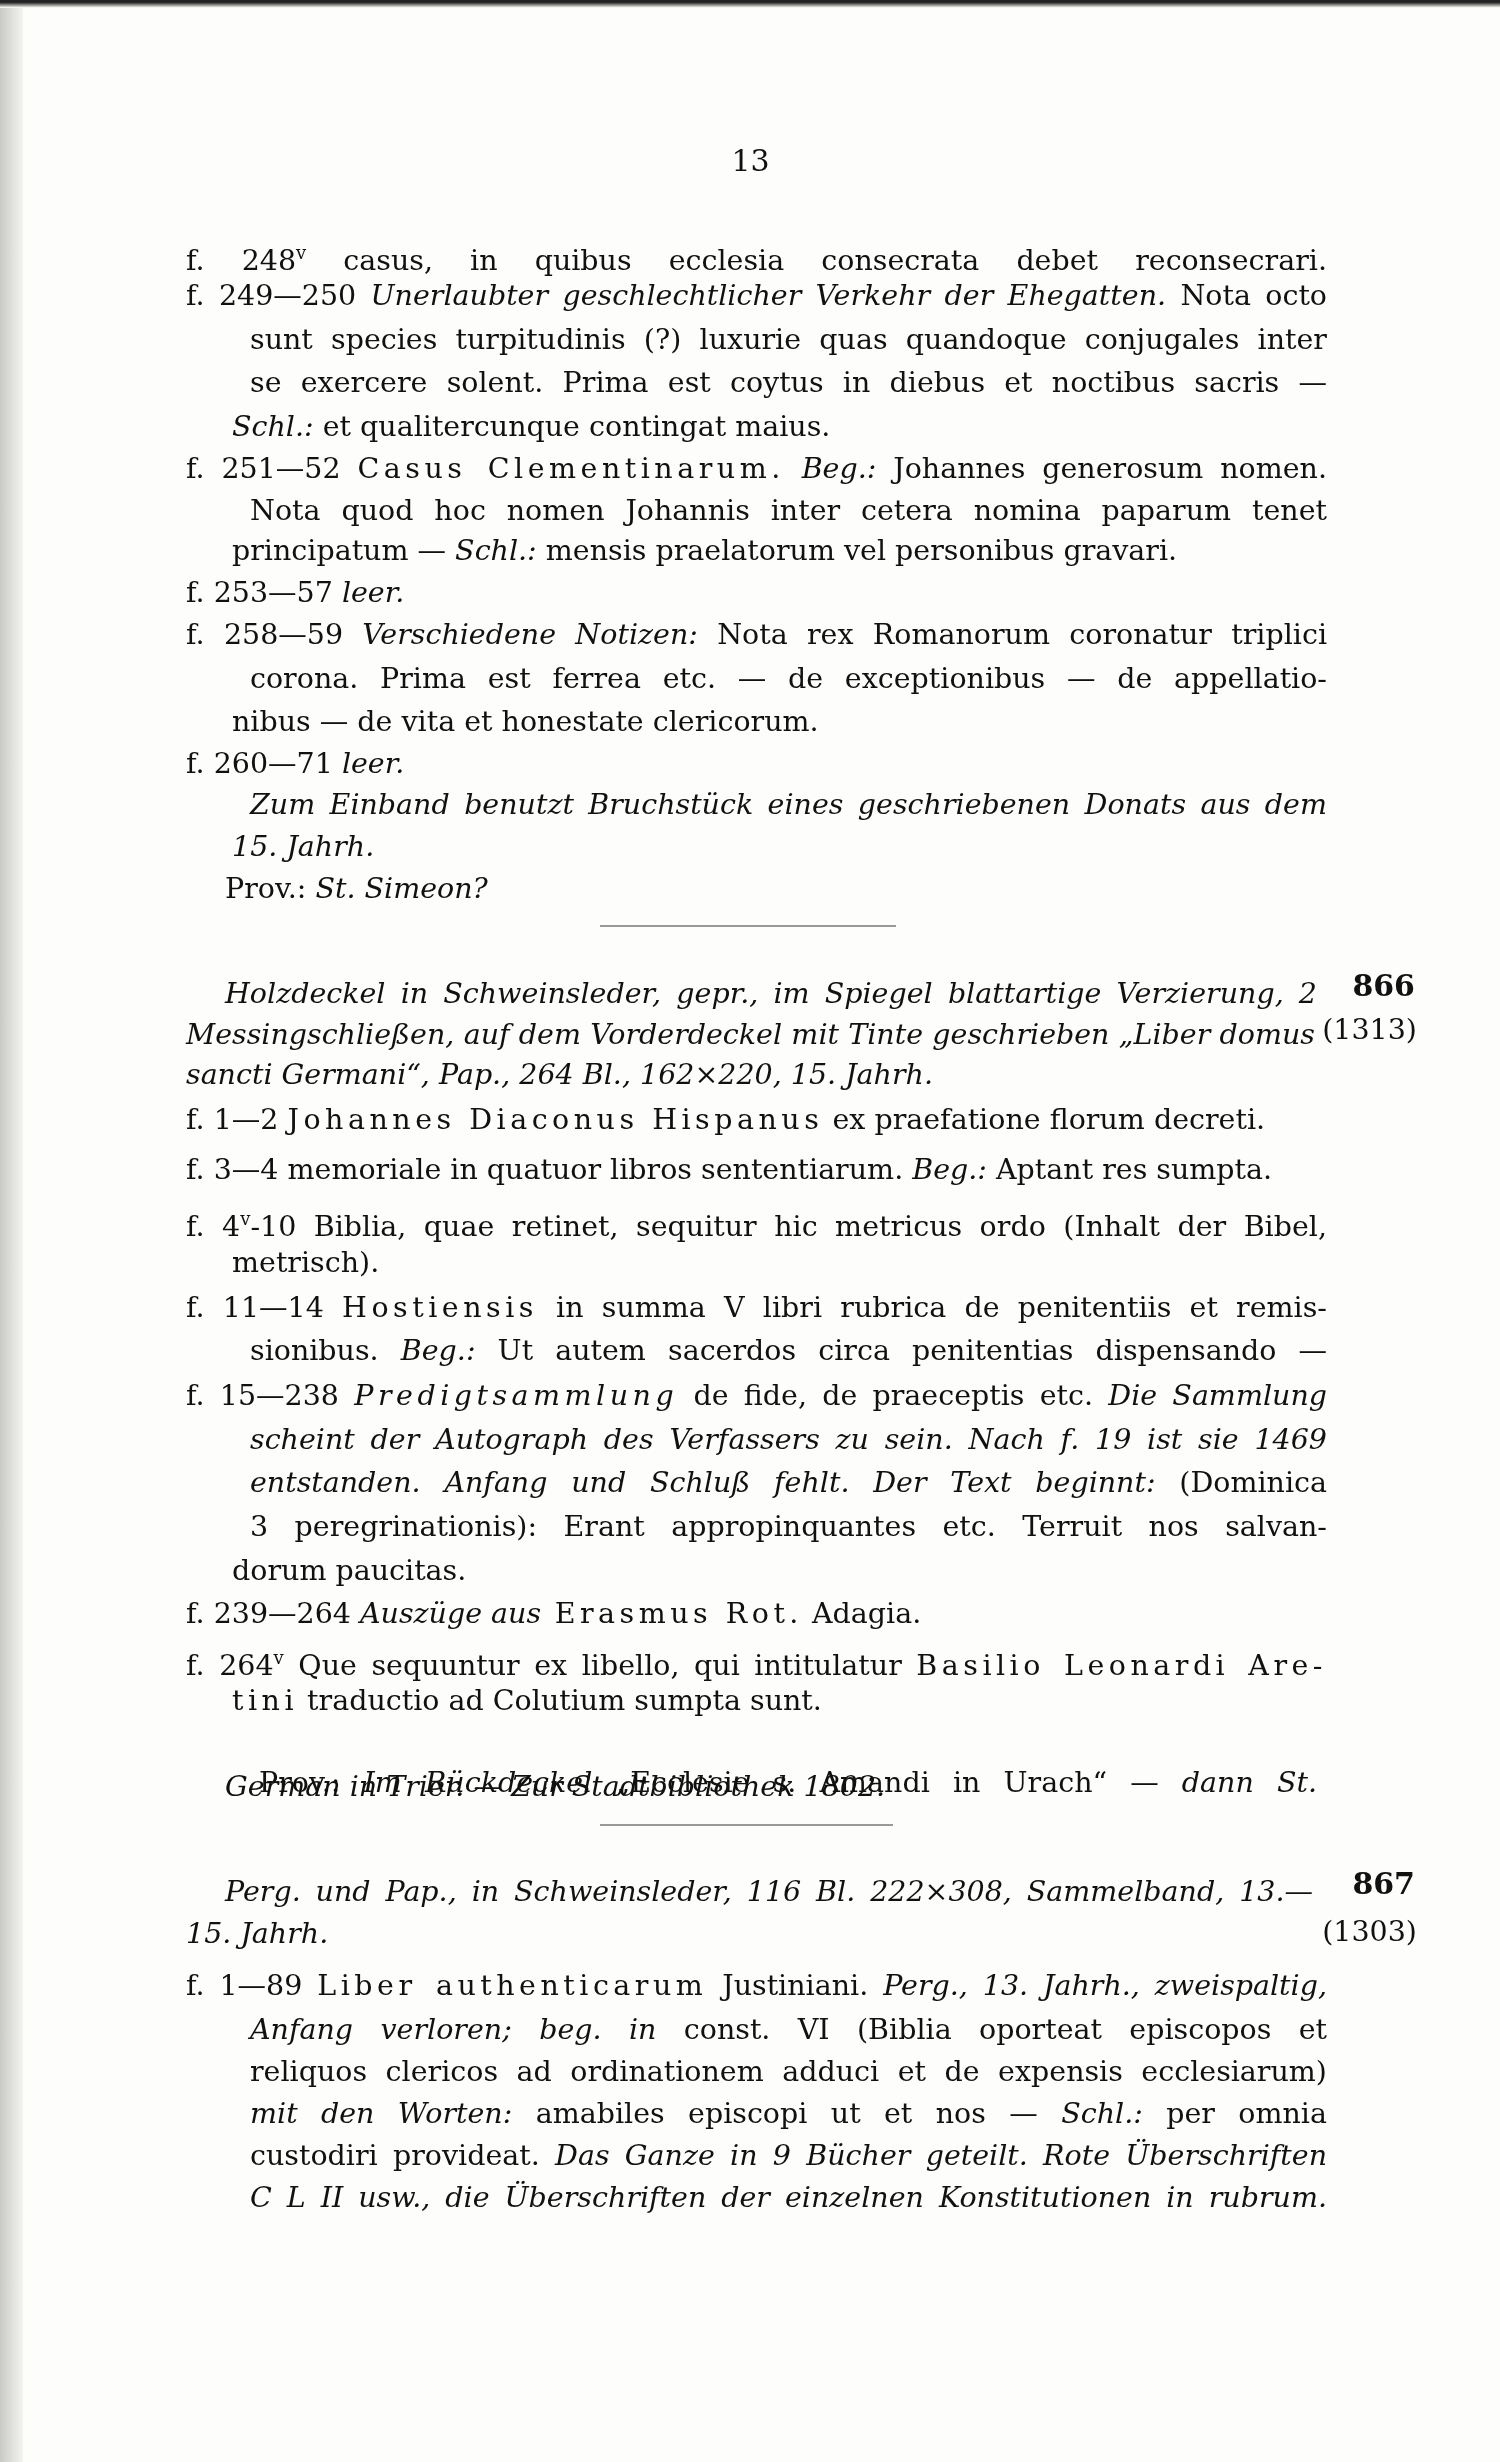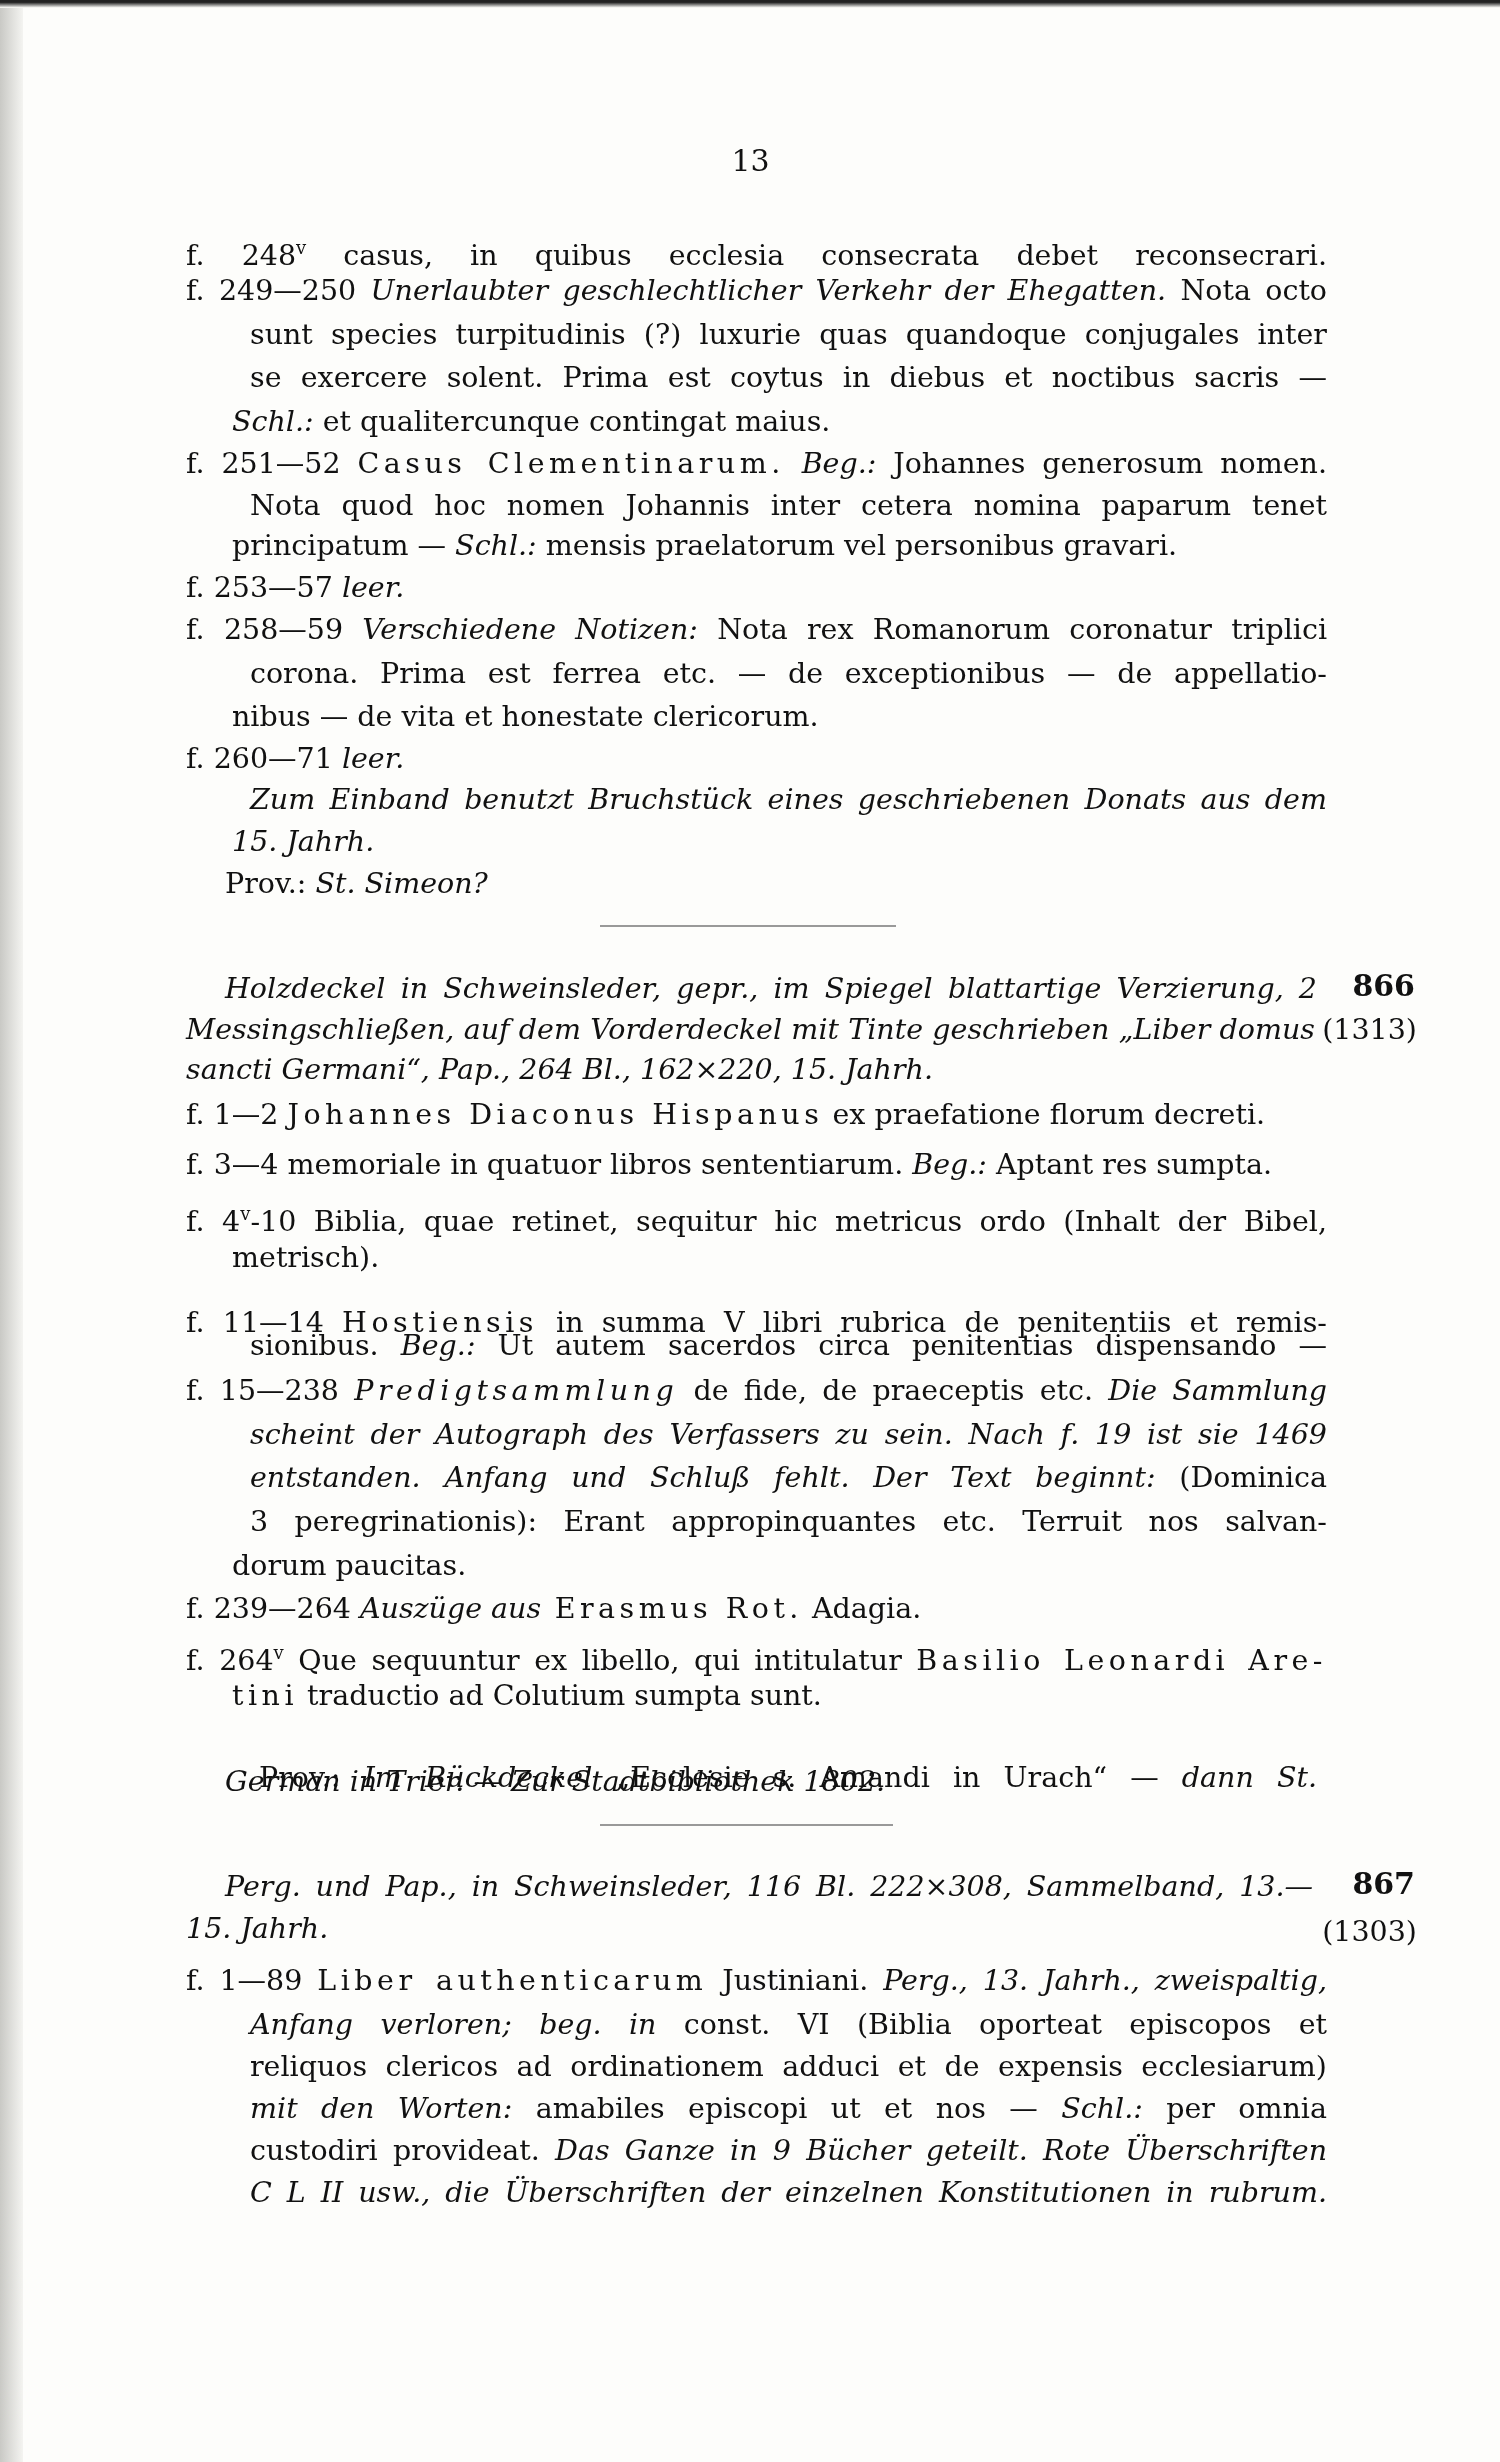--- a/index.html
+++ b/index.html
@@ -8,21 +8,21 @@
     background: #fdfdfb;
     font-family: "DejaVu Serif", "Liberation Serif", serif;
     color: #111;
   }
   .shade-left { position: absolute; left: 0; top: 0; width: 22.5px; height: 2462px;
     background: linear-gradient(to right, #c9c9c5, #f4f4f1); }
   .shade-top { position: absolute; left: 0; top: 0; width: 1501px; height: 7.5px;
     background: linear-gradient(to bottom, #222 0, #222 2.3px, #f4f4f1 7.5px); }
   .page-num { position: absolute; top: 143px; left: 0; width: 1501px; text-align: center;
     font-size: 30px; }
-  .ln { position: absolute; white-space: nowrap; font-size: 28.5px; line-height: 35px; }
+  .ln { position: absolute; white-space: nowrap; font-size: 28.5px; line-height: 46px; }
   .i { font-style: italic; }
   .sp { letter-spacing: 4.5px; }
   .lft { left: 186px; }
   .ind { left: 232px; }
   .ind2 { left: 225px; }
   .full { left: 250px; width: 1077px; text-align: justify; text-align-last: justify; }
   .fullL { left: 186px; width: 1141px; text-align: justify; text-align-last: justify; }
   .sep { position: absolute; height: 1.5px; background: #999; }
   .mnum { position: absolute; right: 86px; font-size: 30px; font-weight: bold; text-align: right; }
   .mold { position: absolute; right: 84px; font-size: 28.5px; text-align: right; }
@@ -61,21 +61,21 @@
   <div class="ln i" style="top:971px; left:225px; width:1092px; text-align:justify; text-align-last:justify;">Holzdeckel in Schweinsleder, gepr., im Spiegel blattartige Verzierung, 2</div>
   <div class="mnum" style="top:968px;">866</div>
   <div class="ln i" style="top:1012px; left:186px; width:1129px; text-align:justify; text-align-last:justify;">Messingschließen, auf dem Vorderdeckel mit Tinte geschrieben „Liber domus</div>
   <div class="mold" style="top:1013px;">(1313)</div>
   <div class="ln i lft" style="top:1052px;">sancti Germani“, Pap., 264 Bl., 162×220, 15. Jahrh.</div>
 
   <div class="ln lft" style="top:1097px;"><span>f. 1—2 </span><span class="sp">Johannes Diaconus Hispanus</span><span> ex praefatione florum decreti.</span></div>
   <div class="ln lft" style="top:1147px;"><span>f. 3—4 </span><span>memoriale in quatuor libros sententiarum.  </span><span class="i">Beg.:</span><span> Aptant res sumpta.</span></div>
   <div class="ln fullL" style="top:1196px;"><span>f. 4</span><sup>v</sup><span>-10 </span><span>Biblia, quae retinet, sequitur hic metricus ordo (Inhalt der Bibel,</span></div>
   <div class="ln ind" style="top:1240px;">metrisch).</div>
-  <div class="ln fullL" style="top:1285px;margin-top:20px;"><span>f. 11—14 </span><span class="sp">Hostiensis</span><span> in summa V libri rubrica de penitentiis et remis-</span></div>
+  <div class="ln fullL" style="top:1285px;"><span>f. 11—14 </span><span class="sp">Hostiensis</span><span> in summa V libri rubrica de penitentiis et remis-</span></div>
   <div class="ln full" style="top:1328px;"><span>sionibus.  </span><span class="i">Beg.:</span><span> Ut autem sacerdos circa penitentias dispensando —</span></div>
   <div class="ln fullL" style="top:1373px;"><span>f. 15—238 </span><span class="i sp">Predigtsammlung</span><span> de fide, de praeceptis etc.  </span><span class="i">Die Sammlung</span></div>
   <div class="ln full i" style="top:1417px;">scheint der Autograph des Verfassers zu sein.  Nach f. 19 ist sie 1469</div>
   <div class="ln full" style="top:1460px;"><span class="i">entstanden.  Anfang und Schluß fehlt.  Der Text beginnt:</span><span> (Dominica</span></div>
   <div class="ln full" style="top:1504px;">3 peregrinationis): Erant appropinquantes etc.  Terruit nos salvan-</div>
   <div class="ln ind" style="top:1548px;">dorum paucitas.</div>
   <div class="ln lft" style="top:1591px;"><span>f. 239—264 </span><span class="i">Auszüge aus</span><span class="sp"> Erasmus Rot.</span><span>  Adagia.</span></div>
   <div class="ln fullL" style="top:1635px;"><span>f. 264</span><sup>v</sup><span> Que sequuntur ex libello, qui intitulatur </span><span class="sp">Basilio Leonardi Are-</span></div>
   <div class="ln ind" style="top:1678px;"><span class="sp">tini</span><span> traductio ad Colutium sumpta sunt.</span></div>
   <div class="ln" style="top:1720px; left:259px; width:1058px; text-align:justify; text-align-last:justify;margin-top:40px;"><span>Prov.: </span><span class="i">Im Rückdeckel</span><span> „Ecclesie s. Amandi in Urach“ — </span><span class="i">dann St.</span></div>

